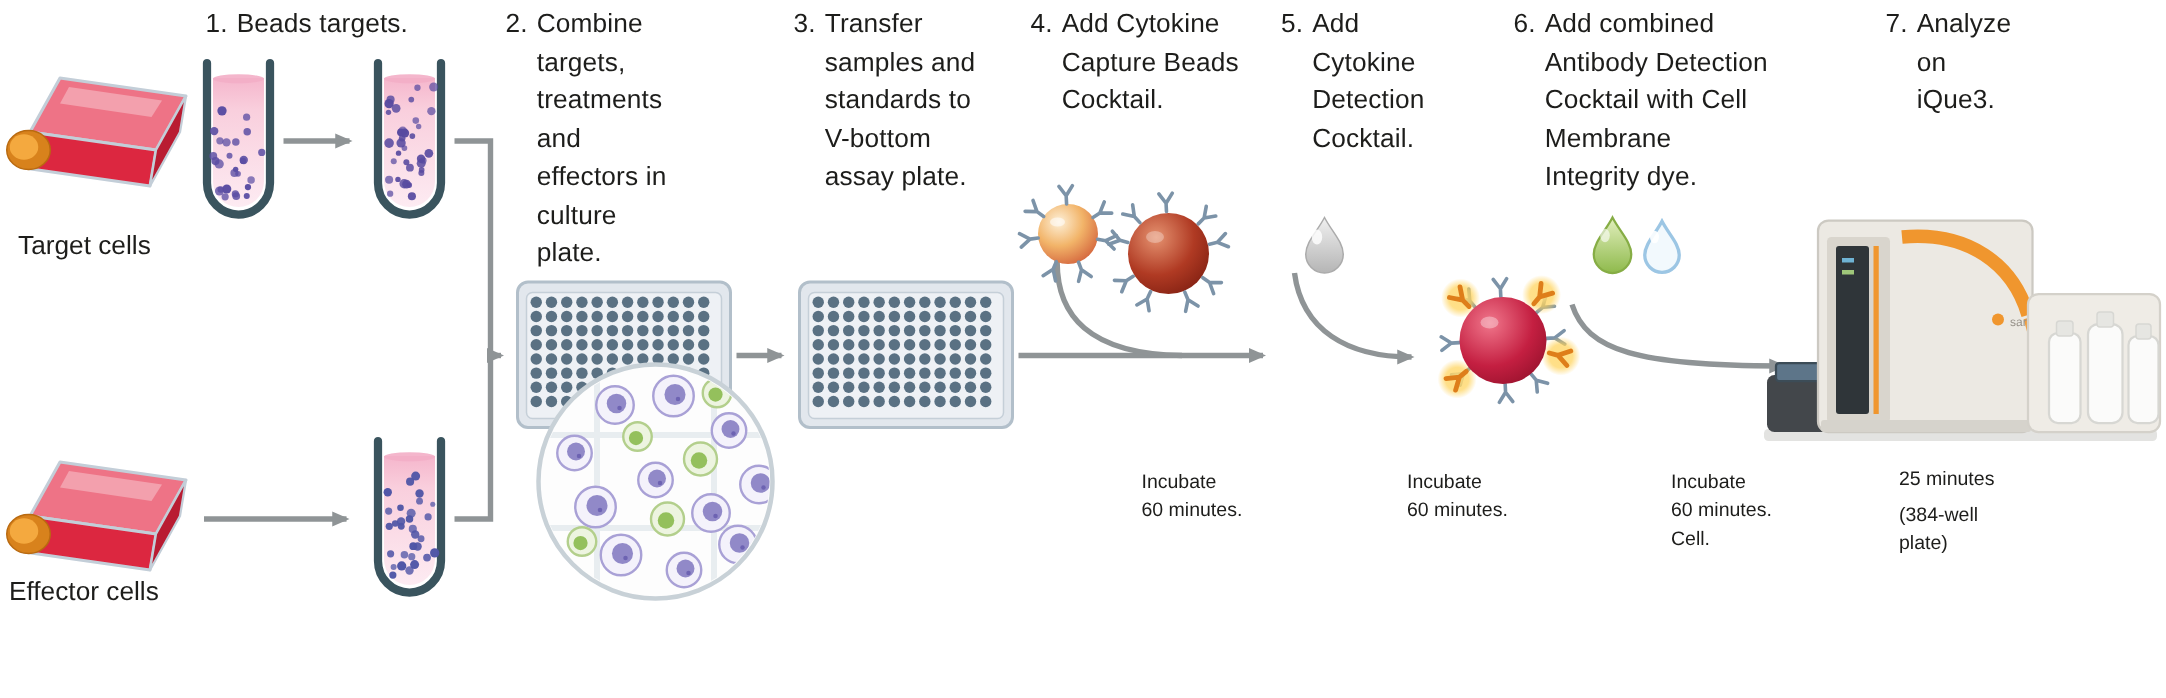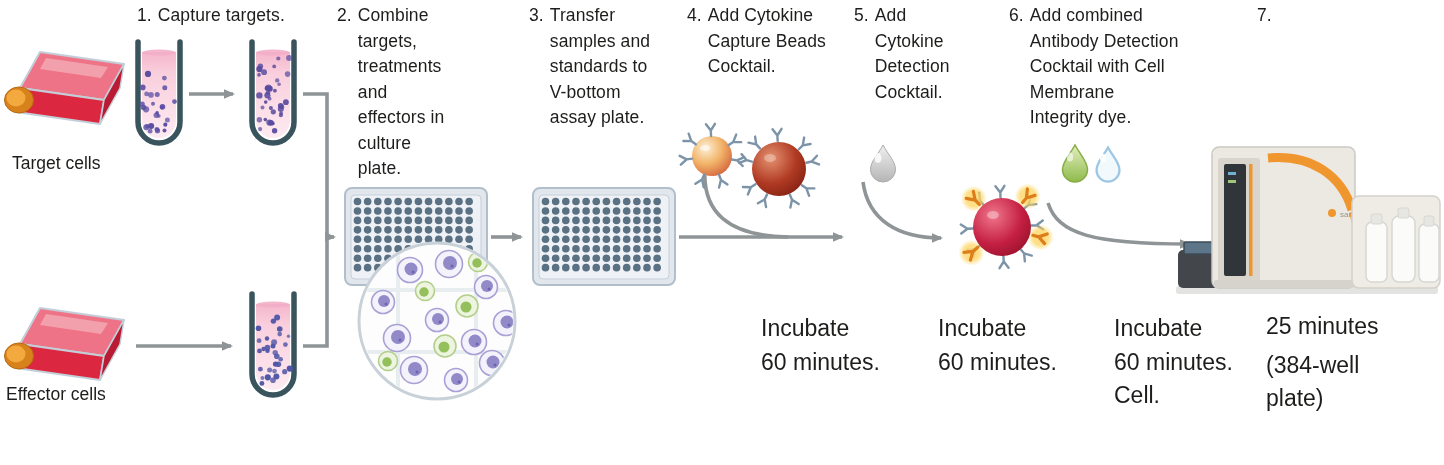--- a/index.html
+++ b/index.html
@@ -5,21 +5,21 @@
   *{margin:0;padding:0;box-sizing:border-box}
   html,body{background:#fff}
   body{width:1444px;height:465px;font-family:"Liberation Sans",sans-serif;color:#1d1d1b;position:relative;overflow:hidden}
   #stage{position:absolute;left:0;top:0;width:1444px;height:465px}
   svg.art{position:absolute;left:0;top:0}
   .step{position:absolute;display:flex;gap:6px;font-size:17.5px;line-height:1.46;letter-spacing:.1px}
   .step .num{flex:0 0 auto}
   .step .txt{display:block}
   .nowrap{white-space:nowrap}
   .lbl{position:absolute;font-size:17.5px;line-height:1.4}
-  .note{position:absolute;font-size:23px;line-height:1.46}
+  .note{position:absolute;font-size:13px;line-height:1.46}
   .note .ln{display:block}
   .note p+p{margin-top:5px}
 </style>
 </head>
 <body>
 
 <div id="stage">
 
 <svg class="art" width="1444" height="465" viewBox="0 0 1444 465">
   <defs>
@@ -462,21 +462,21 @@
     <rect x="1371" y="214" width="11" height="10" rx="2" fill="#e6e6e2" stroke="#d7d7d3"></rect>
     <rect x="1392" y="216" width="23" height="66" rx="7" fill="#fbfbfa" stroke="#d7d7d3" stroke-width="1.5"></rect>
     <rect x="1398" y="208" width="11" height="10" rx="2" fill="#e6e6e2" stroke="#d7d7d3"></rect>
     <rect x="1419" y="224" width="20" height="58" rx="6" fill="#fbfbfa" stroke="#d7d7d3" stroke-width="1.5"></rect>
     <rect x="1424" y="216" width="10" height="10" rx="2" fill="#e6e6e2" stroke="#d7d7d3"></rect>
   </g>
 </svg>
 
 <div class="step" style="left:137px;top:3px;width:180px">
   <span class="num">1.</span>
-  <span class="txt nowrap">Capture targets.</span>
+  <span class="txt nowrap">Beads targets.</span>
 </div>
 <div class="step" style="left:337px;top:3px">
   <span class="num">2.</span>
   <span class="txt" style="width:100px">Combine targets, treatments and effectors in culture plate.</span>
 </div>
 <div class="step" style="left:529px;top:3px">
   <span class="num">3.</span>
   <span class="txt" style="width:102px">Transfer samples and standards to V-bottom assay plate.</span>
 </div>
 <div class="step" style="left:687px;top:3px">
@@ -486,20 +486,21 @@
 <div class="step" style="left:854px;top:3px">
   <span class="num">5.</span>
   <span class="txt" style="width:82px">Add Cytokine Detection Cocktail.</span>
 </div>
 <div class="step" style="left:1009px;top:3px">
   <span class="num">6.</span>
   <span class="txt" style="width:152px">Add combined Antibody Detection Cocktail with Cell Membrane Integrity dye.</span>
 </div>
 <div class="step" style="left:1257px;top:3px">
   <span class="num">7.</span>
+  <span class="txt" style="width:76px">Analyze on iQue3.</span>
 </div>
 
 <div class="lbl" style="left:12px;top:151px">Target cells</div>
 <div class="lbl" style="left:6px;top:382px">Effector cells</div>
 
 <div class="note" style="left:761px;top:312px">
   <span class="ln">Incubate</span>
   <span class="ln">60 minutes.</span>
 </div>
 <div class="note" style="left:938px;top:312px">

